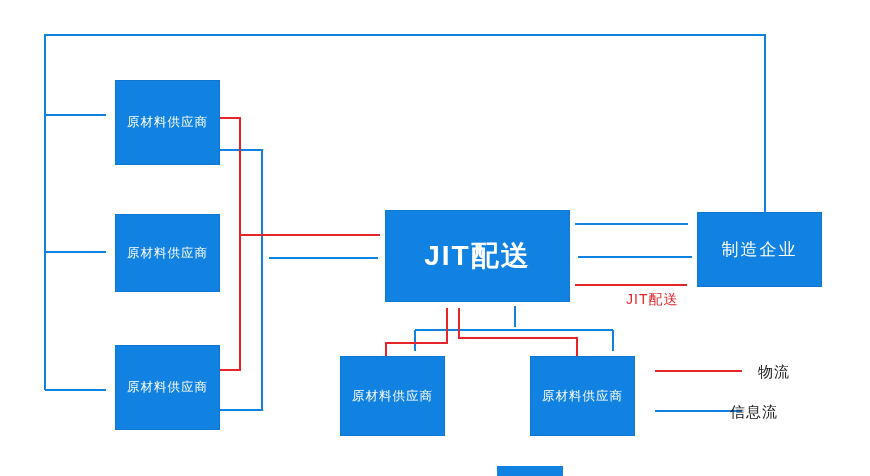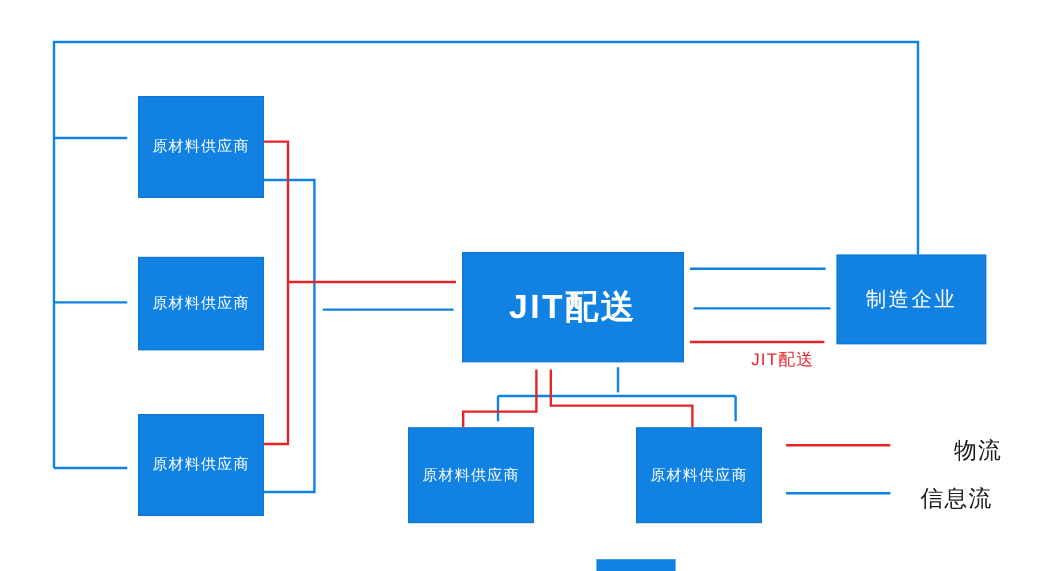--- a/index.html
+++ b/index.html
@@ -27,21 +27,21 @@
   }
   .box .lbl { display:block; }
   .small-lbl { font-size:12.5px; letter-spacing:1px; }
   .vmi-lbl { font-size:28px; font-weight:bold; letter-spacing:2px; }
   .mfr-lbl { font-size:17px; letter-spacing:2px; }
   .jit {
     position:absolute; left:598px; top:291px; width:100px;
     color:var(--red,#E5252A); font-size:14px; letter-spacing:1px;margin-left:28px;
   }
   .legend-label {
-    position:absolute; color:var(--legend-text,#1a1a1a); font-size:19px; letter-spacing:1px;margin-left:37px;
+    position:absolute; color:var(--legend-text,#1a1a1a); font-size:15px; letter-spacing:1px;
   }
   .legend-label.logistics { left:758px; top:363px; }
   .legend-label.information { left:730px; top:403px; }
   .partial-strip {
     position:absolute; left:497px; top:466px; width:66px; height:10px;
     background:var(--blue,#1182E2);
   }
 </style>
 </head>
 <body>

